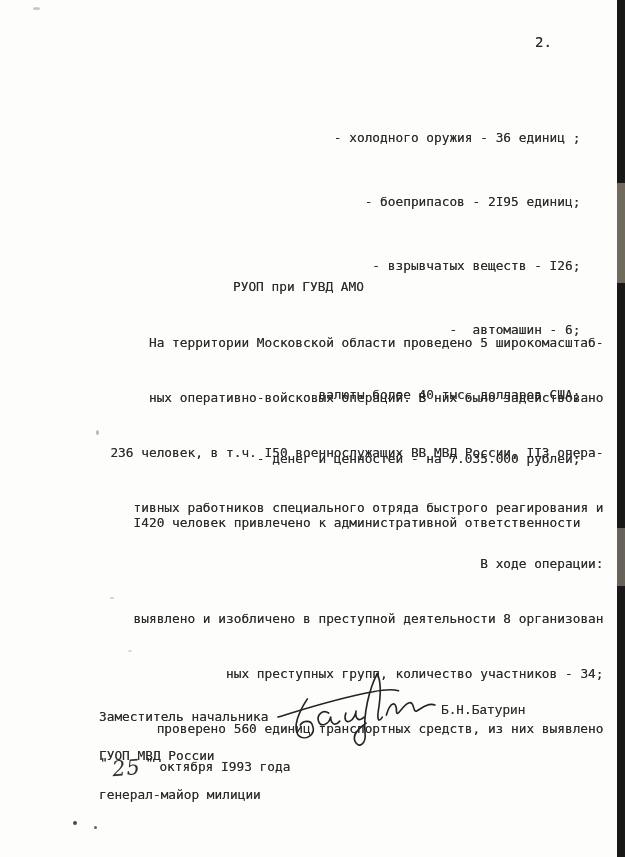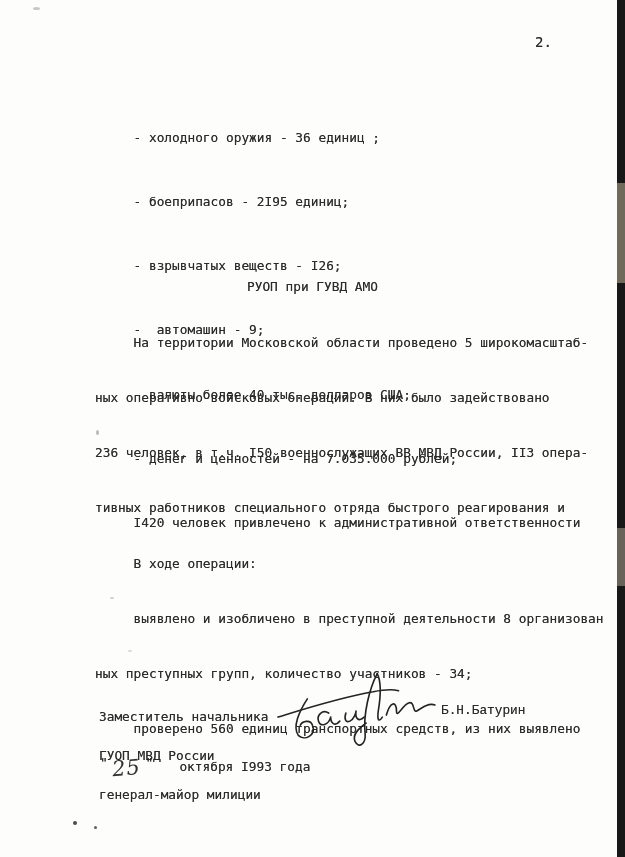--- a/index.html
+++ b/index.html
@@ -13,42 +13,42 @@
     color:#2b2b2b;
   }
   .typed{
     font-family:"DejaVu Sans Mono", monospace;
     font-size:12.8px;
     color:#2b2b2b;
     text-shadow:0 0 .5px rgba(43,43,43,.65);
     white-space:pre;
   }
   .page-number{position:absolute;left:535px;top:34px;font-size:14px;}
-  .block{position:absolute;left:95px;}
+  .block{position:absolute;left:95px;text-align:right;}
   .block-a{top:84px;line-height:21.4px;}
   .block-b{top:297px;line-height:18.4px;}
   .tline{white-space:pre;}
-  .section-heading{position:absolute;left:247px;top:279px;}
+  .section-heading{position:absolute;left:233px;top:279px;}
   .signoff{position:absolute;left:99px;top:684px;line-height:13px;}
   .signer-name{position:absolute;left:441px;top:703px;font-family:Liberation Mono, monospace;}
   .signature-svg{position:absolute;left:276px;top:670px;width:162px;height:80px;}
   .signature-svg path{fill:none;stroke:#232323;stroke-width:1.6;stroke-linecap:round;stroke-linejoin:round;}
   .date-line{position:absolute;left:100px;top:755px;display:flex;align-items:flex-start;}
   .date-line .q{font-size:13px;}
   .hand-day{
     display:inline-block;
     font-family:"DejaVu Serif", serif;
     font-style:italic;
     font-size:21px;
     letter-spacing:1px;
     color:#303030;
     transform:rotate(-5deg) translateY(1px);
     margin:0 5px 0 4px;
   }
-  .date-rest{margin-left:26px;padding-top:4px;}
+  .date-rest{margin-left:6px;padding-top:4px;}
   .date-line .q2{padding-top:0;}
   
   .edge-strip{position:absolute;right:0;top:0;width:8px;height:857px;background:#181818;}
   .edge-strip .seg1{position:absolute;left:0;top:183px;width:8px;height:100px;background:#6f6a5c;}
   .edge-strip .seg2{position:absolute;left:0;top:528px;width:8px;height:58px;background:#67625a;}
   
   .speck{position:absolute;border-radius:50%;}
   .sp1{left:33px;top:7px;width:7px;height:3px;background:#9a9a9a;opacity:.55;}
   .sp2{left:73px;top:821px;width:4px;height:4px;background:#4c4c4c;}
   .sp3{left:94px;top:826px;width:3px;height:3px;background:#606060;}
@@ -60,21 +60,21 @@
 <body>
 
 <div class="page">
 
   <div class="typed page-number">2.</div>
 
   <div class="block block-a typed">
     <div class="tline">     - холодного оружия - 36 единиц ;</div>
     <div class="tline">     - боеприпасов - 2I95 единиц;</div>
     <div class="tline">     - взрывчатых веществ - I26;</div>
-    <div class="tline">     -  автомашин - 9;</div>
+    <div class="tline">     -  автомашин - 6;</div>
     <div class="tline">     - валюты более 40 тыс. долларов США;</div>
     <div class="tline">     - денег и ценностей - на 7.035.000 рублей;</div>
     <div class="tline">     I420 человек привлечено к административной ответственности</div>
   </div>
 
   <div class="typed section-heading">РУОП при ГУВД АМО</div>
 
   <div class="block block-b typed">
     <div class="tline">     На территории Московской области проведено 5 широкомасштаб-</div>
     <div class="tline">ных оперативно-войсковых операций. В них было задействовано</div>

